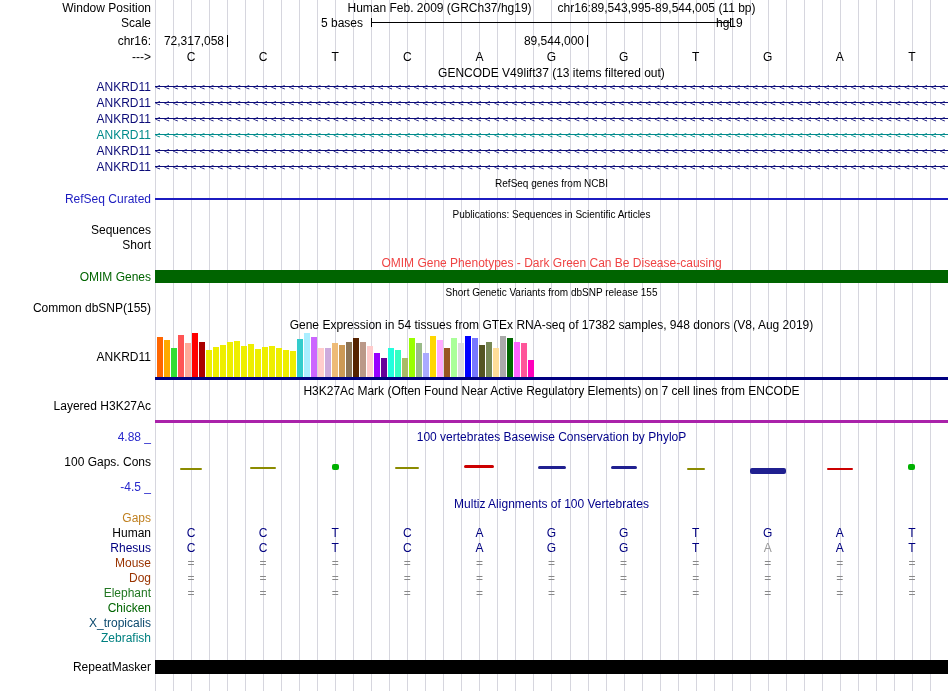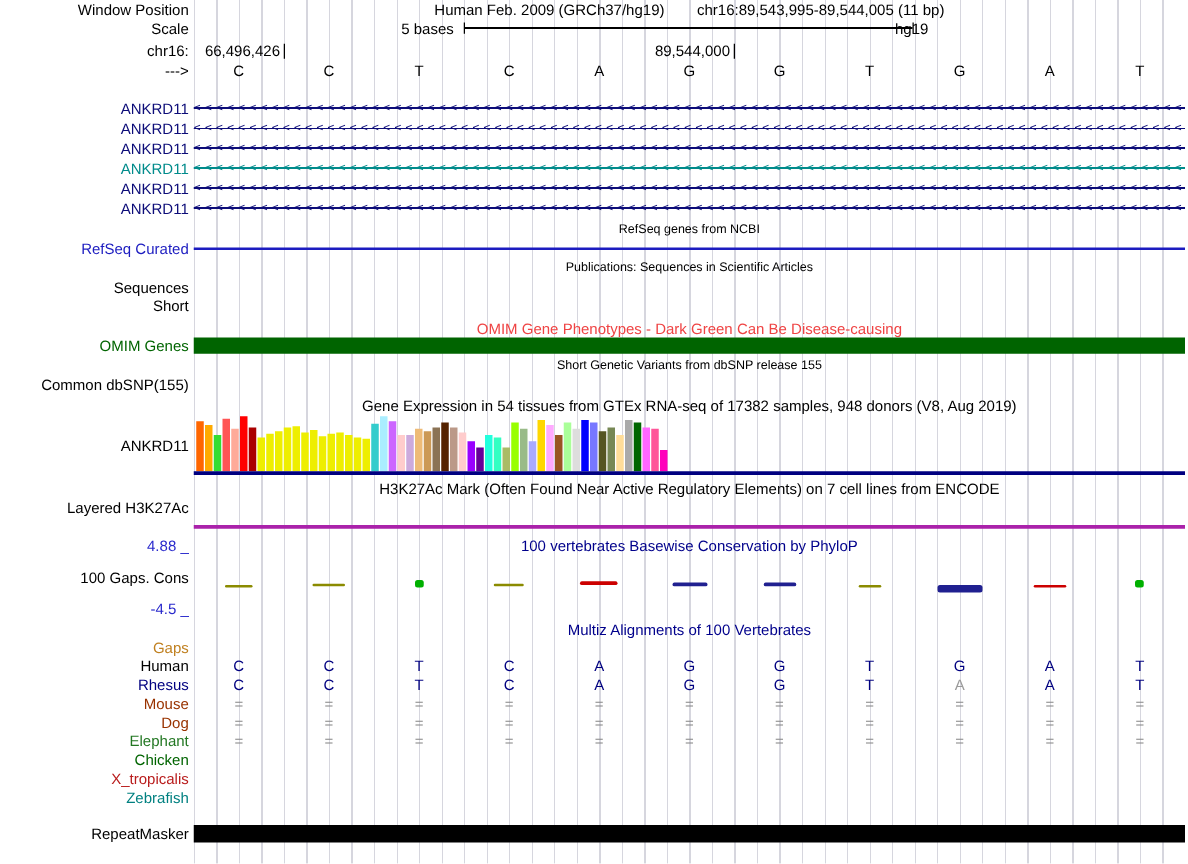--- a/index.html
+++ b/index.html
@@ -30,40 +30,41 @@
   <div class="ct" style="top:1px">
     <span>Human Feb. 2009 (GRCh37/hg19)</span><span style="display:inline-block;width:26px"></span><span>chr16:89,543,995-89,544,005 (11 bp)</span>
   </div>
 
   <div class="lbl" style="top:16px">Scale</div>
   <div class="abs" style="top:16px;left:155px;width:208px;text-align:right">5 bases</div>
   <div class="scalebar" style="top:18px;left:371px;width:360px"></div>
   <div class="abs" style="top:16px;left:716px">hg19</div>
 
   <div class="lbl" style="top:34px">chr16:</div>
-  <div class="abs" style="top:34px;left:158px;width:66px;text-align:right">66,496,426</div>
+  <div class="abs" style="top:34px;left:158px;width:66px;text-align:right">72,317,058</div>
   <div class="tick" style="top:35px;left:227px;height:12px"></div>
   <div class="abs" style="top:34px;left:518px;width:66px;text-align:right">89,544,000</div>
   <div class="tick" style="top:35px;left:587px;height:12px"></div>
 
   <div class="lbl" style="top:50px">---&gt;</div>
   <div id="base-row">
       <span class="cell" style="left: 191.045px; top: 50px;">C</span>
       <span class="cell" style="left: 263.136px; top: 50px;">C</span>
       <span class="cell" style="left: 335.227px; top: 50px;">T</span>
       <span class="cell" style="left: 407.318px; top: 50px;">C</span>
       <span class="cell" style="left: 479.409px; top: 50px;">A</span>
       <span class="cell" style="left: 551.5px; top: 50px;">G</span>
       <span class="cell" style="left: 623.591px; top: 50px;">G</span>
       <span class="cell" style="left: 695.682px; top: 50px;">T</span>
       <span class="cell" style="left: 767.773px; top: 50px;">G</span>
       <span class="cell" style="left: 839.864px; top: 50px;">A</span>
       <span class="cell" style="left: 911.955px; top: 50px;">T</span>
     </div>
 
+  <div class="ct" style="top:66px">GENCODE V49lift37 (13 items filtered out)</div>
   <div id="gencode-rows">
       <div class="lbl" style="top: 80px; color: rgb(12, 12, 120);">ANKRD11</div>
       <div class="arrows" style="top: 81px; color: rgb(12, 12, 120);">&lt;&lt;&lt;&lt;&lt;&lt;&lt;&lt;&lt;&lt;&lt;&lt;&lt;&lt;&lt;&lt;&lt;&lt;&lt;&lt;&lt;&lt;&lt;&lt;&lt;&lt;&lt;&lt;&lt;&lt;&lt;&lt;&lt;&lt;&lt;&lt;&lt;&lt;&lt;&lt;&lt;&lt;&lt;&lt;&lt;&lt;&lt;&lt;&lt;&lt;&lt;&lt;&lt;&lt;&lt;&lt;&lt;&lt;&lt;&lt;&lt;&lt;&lt;&lt;&lt;&lt;&lt;&lt;&lt;&lt;&lt;&lt;&lt;&lt;&lt;&lt;&lt;&lt;&lt;&lt;&lt;&lt;&lt;&lt;&lt;&lt;&lt;&lt;&lt;&lt;&lt;&lt;&lt;&lt;&lt;&lt;&lt;&lt;&lt;&lt;&lt;&lt;&lt;&lt;&lt;&lt;&lt;&lt;&lt;&lt;&lt;&lt;&lt;&lt;&lt;&lt;&lt;&lt;&lt;&lt;&lt;&lt;&lt;&lt;&lt;&lt;&lt;&lt;&lt;&lt;&lt;&lt;&lt;&lt;&lt;&lt;&lt;&lt;&lt;&lt;</div>
       <div class="lbl" style="top: 96px; color: rgb(12, 12, 120);">ANKRD11</div>
       <div class="arrows" style="top: 97px; color: rgb(12, 12, 120);">&lt;&lt;&lt;&lt;&lt;&lt;&lt;&lt;&lt;&lt;&lt;&lt;&lt;&lt;&lt;&lt;&lt;&lt;&lt;&lt;&lt;&lt;&lt;&lt;&lt;&lt;&lt;&lt;&lt;&lt;&lt;&lt;&lt;&lt;&lt;&lt;&lt;&lt;&lt;&lt;&lt;&lt;&lt;&lt;&lt;&lt;&lt;&lt;&lt;&lt;&lt;&lt;&lt;&lt;&lt;&lt;&lt;&lt;&lt;&lt;&lt;&lt;&lt;&lt;&lt;&lt;&lt;&lt;&lt;&lt;&lt;&lt;&lt;&lt;&lt;&lt;&lt;&lt;&lt;&lt;&lt;&lt;&lt;&lt;&lt;&lt;&lt;&lt;&lt;&lt;&lt;&lt;&lt;&lt;&lt;&lt;&lt;&lt;&lt;&lt;&lt;&lt;&lt;&lt;&lt;&lt;&lt;&lt;&lt;&lt;&lt;&lt;&lt;&lt;&lt;&lt;&lt;&lt;&lt;&lt;&lt;&lt;&lt;&lt;&lt;&lt;&lt;&lt;&lt;&lt;&lt;&lt;&lt;&lt;&lt;&lt;&lt;&lt;&lt;&lt;</div>
       <div class="lbl" style="top: 112px; color: rgb(12, 12, 120);">ANKRD11</div>
       <div class="arrows" style="top: 113px; color: rgb(12, 12, 120);">&lt;&lt;&lt;&lt;&lt;&lt;&lt;&lt;&lt;&lt;&lt;&lt;&lt;&lt;&lt;&lt;&lt;&lt;&lt;&lt;&lt;&lt;&lt;&lt;&lt;&lt;&lt;&lt;&lt;&lt;&lt;&lt;&lt;&lt;&lt;&lt;&lt;&lt;&lt;&lt;&lt;&lt;&lt;&lt;&lt;&lt;&lt;&lt;&lt;&lt;&lt;&lt;&lt;&lt;&lt;&lt;&lt;&lt;&lt;&lt;&lt;&lt;&lt;&lt;&lt;&lt;&lt;&lt;&lt;&lt;&lt;&lt;&lt;&lt;&lt;&lt;&lt;&lt;&lt;&lt;&lt;&lt;&lt;&lt;&lt;&lt;&lt;&lt;&lt;&lt;&lt;&lt;&lt;&lt;&lt;&lt;&lt;&lt;&lt;&lt;&lt;&lt;&lt;&lt;&lt;&lt;&lt;&lt;&lt;&lt;&lt;&lt;&lt;&lt;&lt;&lt;&lt;&lt;&lt;&lt;&lt;&lt;&lt;&lt;&lt;&lt;&lt;&lt;&lt;&lt;&lt;&lt;&lt;&lt;&lt;&lt;&lt;&lt;&lt;&lt;</div>
       <div class="lbl" style="top: 128px; color: rgb(0, 139, 139);">ANKRD11</div>
       <div class="arrows" style="top: 129px; color: rgb(0, 139, 139);">&lt;&lt;&lt;&lt;&lt;&lt;&lt;&lt;&lt;&lt;&lt;&lt;&lt;&lt;&lt;&lt;&lt;&lt;&lt;&lt;&lt;&lt;&lt;&lt;&lt;&lt;&lt;&lt;&lt;&lt;&lt;&lt;&lt;&lt;&lt;&lt;&lt;&lt;&lt;&lt;&lt;&lt;&lt;&lt;&lt;&lt;&lt;&lt;&lt;&lt;&lt;&lt;&lt;&lt;&lt;&lt;&lt;&lt;&lt;&lt;&lt;&lt;&lt;&lt;&lt;&lt;&lt;&lt;&lt;&lt;&lt;&lt;&lt;&lt;&lt;&lt;&lt;&lt;&lt;&lt;&lt;&lt;&lt;&lt;&lt;&lt;&lt;&lt;&lt;&lt;&lt;&lt;&lt;&lt;&lt;&lt;&lt;&lt;&lt;&lt;&lt;&lt;&lt;&lt;&lt;&lt;&lt;&lt;&lt;&lt;&lt;&lt;&lt;&lt;&lt;&lt;&lt;&lt;&lt;&lt;&lt;&lt;&lt;&lt;&lt;&lt;&lt;&lt;&lt;&lt;&lt;&lt;&lt;&lt;&lt;&lt;&lt;&lt;&lt;&lt;</div>
       <div class="lbl" style="top: 144px; color: rgb(12, 12, 120);">ANKRD11</div>
@@ -226,19 +227,19 @@
       <span class="cell" style="left: 335.227px; top: 586px; color: rgb(136, 136, 136);">=</span>
       <span class="cell" style="left: 407.318px; top: 586px; color: rgb(136, 136, 136);">=</span>
       <span class="cell" style="left: 479.409px; top: 586px; color: rgb(136, 136, 136);">=</span>
       <span class="cell" style="left: 551.5px; top: 586px; color: rgb(136, 136, 136);">=</span>
       <span class="cell" style="left: 623.591px; top: 586px; color: rgb(136, 136, 136);">=</span>
       <span class="cell" style="left: 695.682px; top: 586px; color: rgb(136, 136, 136);">=</span>
       <span class="cell" style="left: 767.773px; top: 586px; color: rgb(136, 136, 136);">=</span>
       <span class="cell" style="left: 839.864px; top: 586px; color: rgb(136, 136, 136);">=</span>
       <span class="cell" style="left: 911.955px; top: 586px; color: rgb(136, 136, 136);">=</span>
       <div class="lbl" style="top: 601px; color: rgb(0, 100, 0);">Chicken</div>
-      <div class="lbl" style="top: 616px; color: #b91c1c; text-align: right;">X_tropicalis</div>
+      <div class="lbl" style="top: 616px; color: #0c4a6e; text-align: right;">X_tropicalis</div>
       <div class="lbl" style="top: 631px; color: rgb(0, 128, 128);">Zebrafish</div>
     </div>
 
   <div class="lbl" style="top:660px">RepeatMasker</div>
   <div class="bar" style="top:660px;height:14px;background:#000"></div>
 </div>
 
 </body></html>

